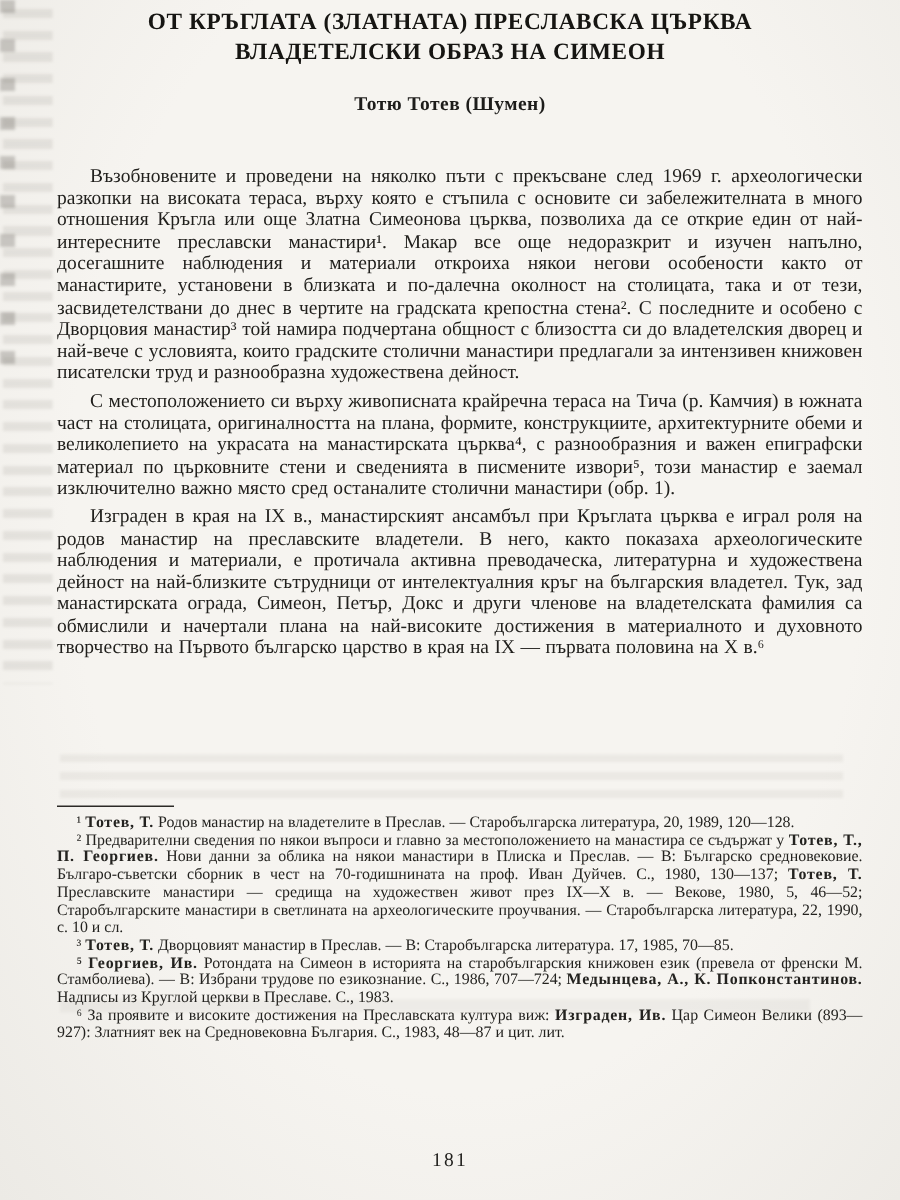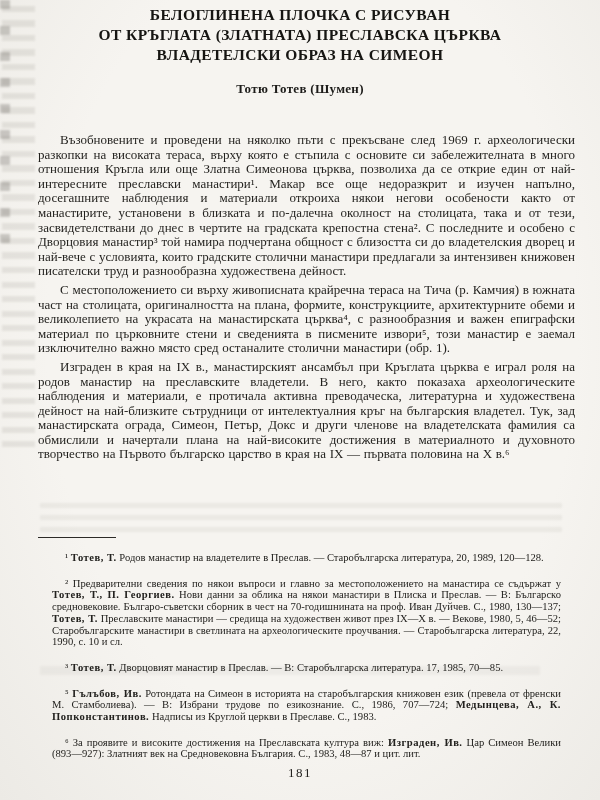--- a/index.html
+++ b/index.html
@@ -50,70 +50,68 @@
   header { position: absolute; left: 0; top: 5px; width: 600px; text-align: center; }
   .title { margin: 0; font-size: 15.5px; font-weight: bold; line-height: 20px; letter-spacing: 0.4px; color: #161512; }
   .title-line { white-space: nowrap; }
   .author { margin-top: 16px; font-size: 13px; font-weight: bold; letter-spacing: 0.3px; }
 
   .body-text {
     position: absolute; left: 38px; top: 110px; width: 537px;
     font-size: 13px; line-height: 14.6px;
     text-align: justify; word-spacing: 0.4px;
     color: #201f1c;
-    margin-top: 23px;
   }
   .body-text p { margin: 0; text-indent: 22px; }
   .body-text p + p { margin-top: 4px; }
 
   .footnotes {
     position: absolute; left: 38px; top: 537px; width: 537px;
     font-size: 10.6px; line-height: 11.7px;
     text-align: justify; color: #23221f;
   }
   .fn-rule { width: 78px; height: 0; border-top: 1.3px solid #2c2a27; margin-bottom: 5px; }
-  .footnotes p { margin: 14px; text-indent: 13px; }
+  .footnotes p { margin: 0; text-indent: 13px; }
   .footnotes b { letter-spacing: 0.5px; }
 
   .page-number {
     position: absolute; left: 0; top: 765px; width: 600px;
     text-align: center; font-size: 13px; letter-spacing: 1.5px; color: #201f1c;
   }
 </style>
 </head>
 <body>
 
 <div class="page">
 
   <div class="artifact smudge-topleft"></div>
   <div class="artifact bleed-left"></div>
   <div class="artifact bleed-mid"></div>
   <div class="artifact bleed-low"></div>
 
   <header>
     <h1 class="title" id="title">
-        <div class="title-line">БЕЛОГЛИНЕНА ПЛОЧКА С РИСУВАН</div>
         <div class="title-line">ОТ КРЪГЛАТА (ЗЛАТНАТА) ПРЕСЛАВСКА ЦЪРКВА</div>
         <div class="title-line">ВЛАДЕТЕЛСКИ ОБРАЗ НА СИМЕОН</div>
       </h1>
     <div class="author">Тотю Тотев (Шумен)</div>
   </header>
 
   <main class="body-text" id="body">
       <p>Възобновените и проведени на няколко пъти с прекъсване след 1969 г. археологически разкопки на високата тераса, върху която е стъпила с основите си забележителната в много отношения Кръгла или още Златна Симеонова църква, позволиха да се открие един от най-интересните преславски манастири¹. Макар все още недоразкрит и изучен напълно, досегашните наблюдения и материали откроиха някои негови особености както от манастирите, установени в близката и по-далечна околност на столицата, така и от тези, засвидетелствани до днес в чертите на градската крепостна стена². С последните и особено с Дворцовия манастир³ той намира подчертана общност с близостта си до владетелския дворец и най-вече с условията, които градските столични манастири предлагали за интензивен книжовен писателски труд и разнообразна художествена дейност.</p>
       <p>С местоположението си върху живописната крайречна тераса на Тича (р. Камчия) в южната част на столицата, оригиналността на плана, формите, конструкциите, архитектурните обеми и великолепието на украсата на манастирската църква⁴, с разнообразния и важен епиграфски материал по църковните стени и сведенията в писмените извори⁵, този манастир е заемал изключително важно място сред останалите столични манастири (обр. 1).</p>
       <p>Изграден в края на IX в., манастирският ансамбъл при Кръглата църква е играл роля на родов манастир на преславските владетели. В него, както показаха археологическите наблюдения и материали, е протичала активна преводаческа, литературна и художествена дейност на най-близките сътрудници от интелектуалния кръг на българския владетел. Тук, зад манастирската ограда, Симеон, Петър, Докс и други членове на владетелската фамилия са обмислили и начертали плана на най-високите достижения в материалното и духовното творчество на Първото българско царство в края на IX — първата половина на X в.⁶</p>
     </main>
 
   <section class="footnotes">
     <div class="fn-rule"></div>
     <div id="fnlist">
         <p>¹ <b>Тотев, Т.</b> Родов манастир на владетелите в Преслав. — Старобългарска литература, 20, 1989, 120—128.</p>
         <p>² Предварителни сведения по някои въпроси и главно за местоположението на манастира се съдържат у <b>Тотев, Т., П. Георгиев.</b> Нови данни за облика на някои манастири в Плиска и Преслав. — В: Българско средновековие. Българо-съветски сборник в чест на 70-годишнината на проф. Иван Дуйчев. С., 1980, 130—137; <b>Тотев, Т.</b> Преславските манастири — средища на художествен живот през IX—X в. — Векове, 1980, 5, 46—52; Старобългарските манастири в светлината на археологическите проучвания. — Старобългарска литература, 22, 1990, с. 10 и сл.</p>
         <p>³ <b>Тотев, Т.</b> Дворцовият манастир в Преслав. — В: Старобългарска литература. 17, 1985, 70—85.</p>
-        <p>⁵ <b>Гълъбов, Ив.</b> Ротондата на Симеон в историята на старобългарския книжовен език (превела от френски М. Стамболиева). — В: Избрани трудове по езикознание. С., 1986, 707—724; <b>Медынцева, А., К. Попконстантинов.</b> Надписы из Круглой церкви в Преславе. С., 1983.</p>
+        <p>⁵ <b>Георгиев, Ив.</b> Ротондата на Симеон в историята на старобългарския книжовен език (превела от френски М. Стамболиева). — В: Избрани трудове по езикознание. С., 1986, 707—724; <b>Медынцева, А., К. Попконстантинов.</b> Надписы из Круглой церкви в Преславе. С., 1983.</p>
         <p>⁶ За проявите и високите достижения на Преславската култура виж: <b>Изграден, Ив.</b> Цар Симеон Велики (893—927): Златният век на Средновековна България. С., 1983, 48—87 и цит. лит.</p>
       </div>
   </section>
 
   <div class="page-number">181</div>
 
 </div>
 
 </body></html>

